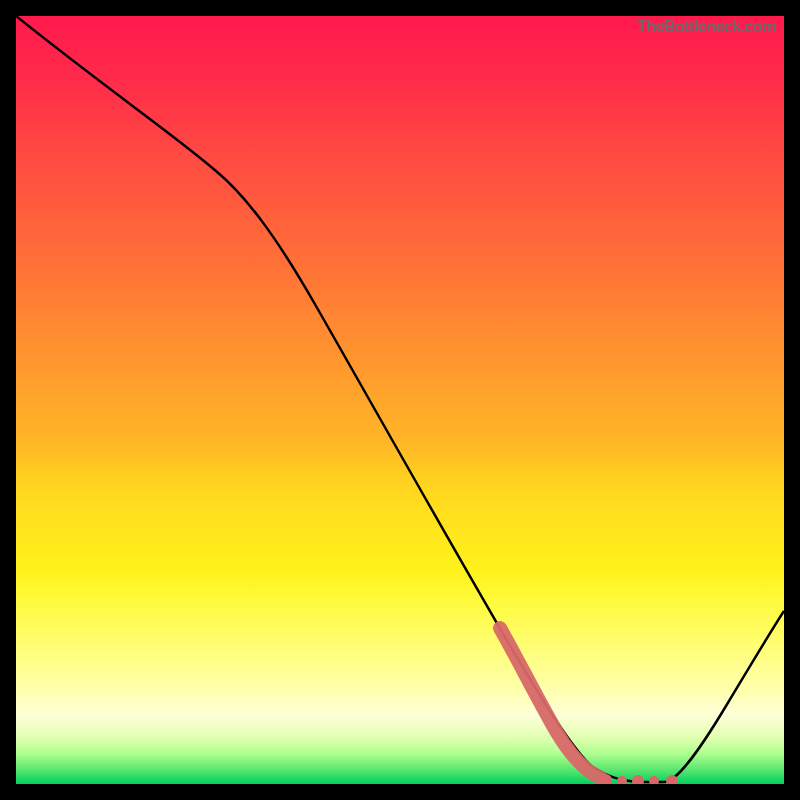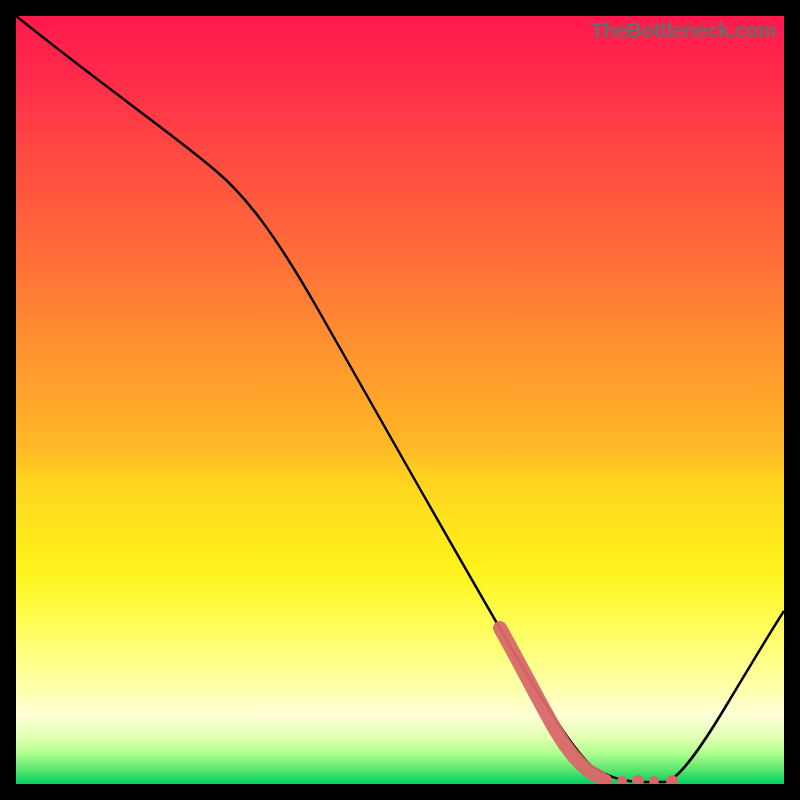--- a/index.html
+++ b/index.html
@@ -44,21 +44,21 @@
       #b0ff90 96%,
       #60e870 98%,
       #00d060 100%
     );
   }
   .watermark {
     position: absolute;
     top: 2px;
     right: 8px;
     color: #6a6a6a;
-    font-size: 21px;
+    font-size: 16px;
     font-weight: bold;
     letter-spacing: -0.5px;
   }
   svg.curve {
     position: absolute;
     left: 0;
     top: 0;
     width: 768px;
     height: 768px;
   }

